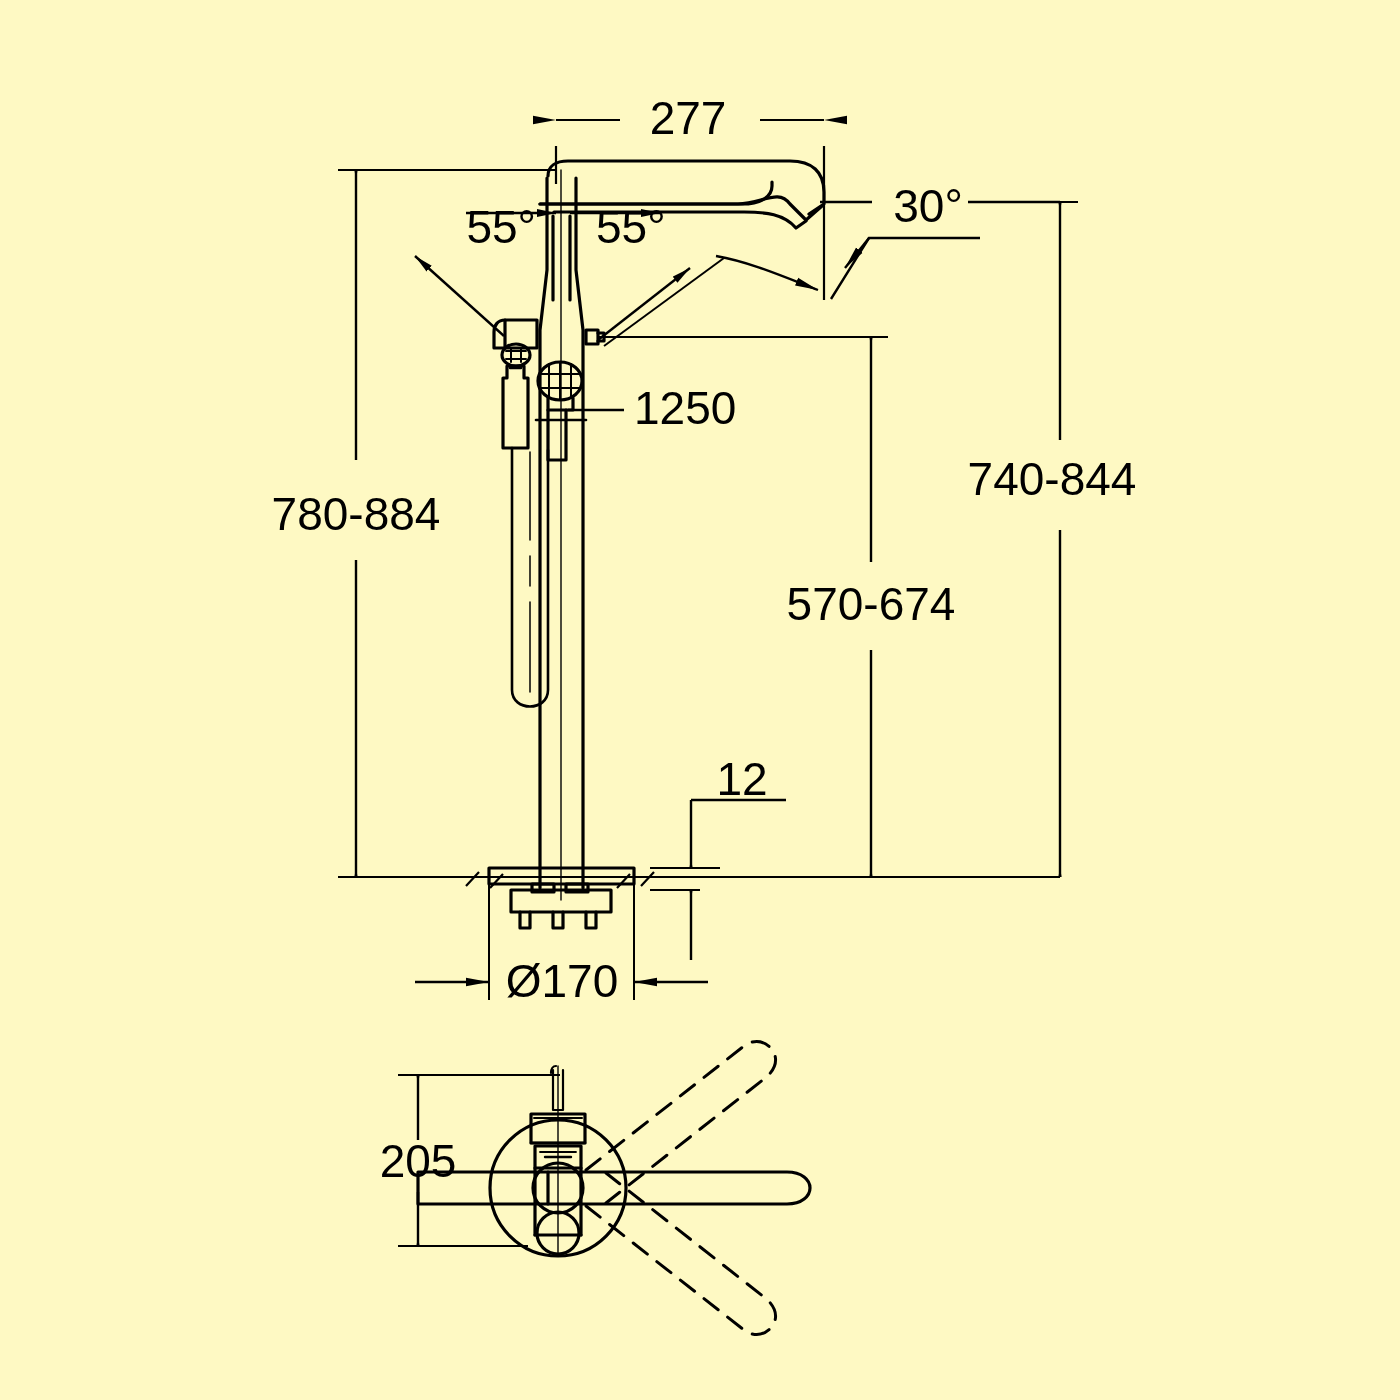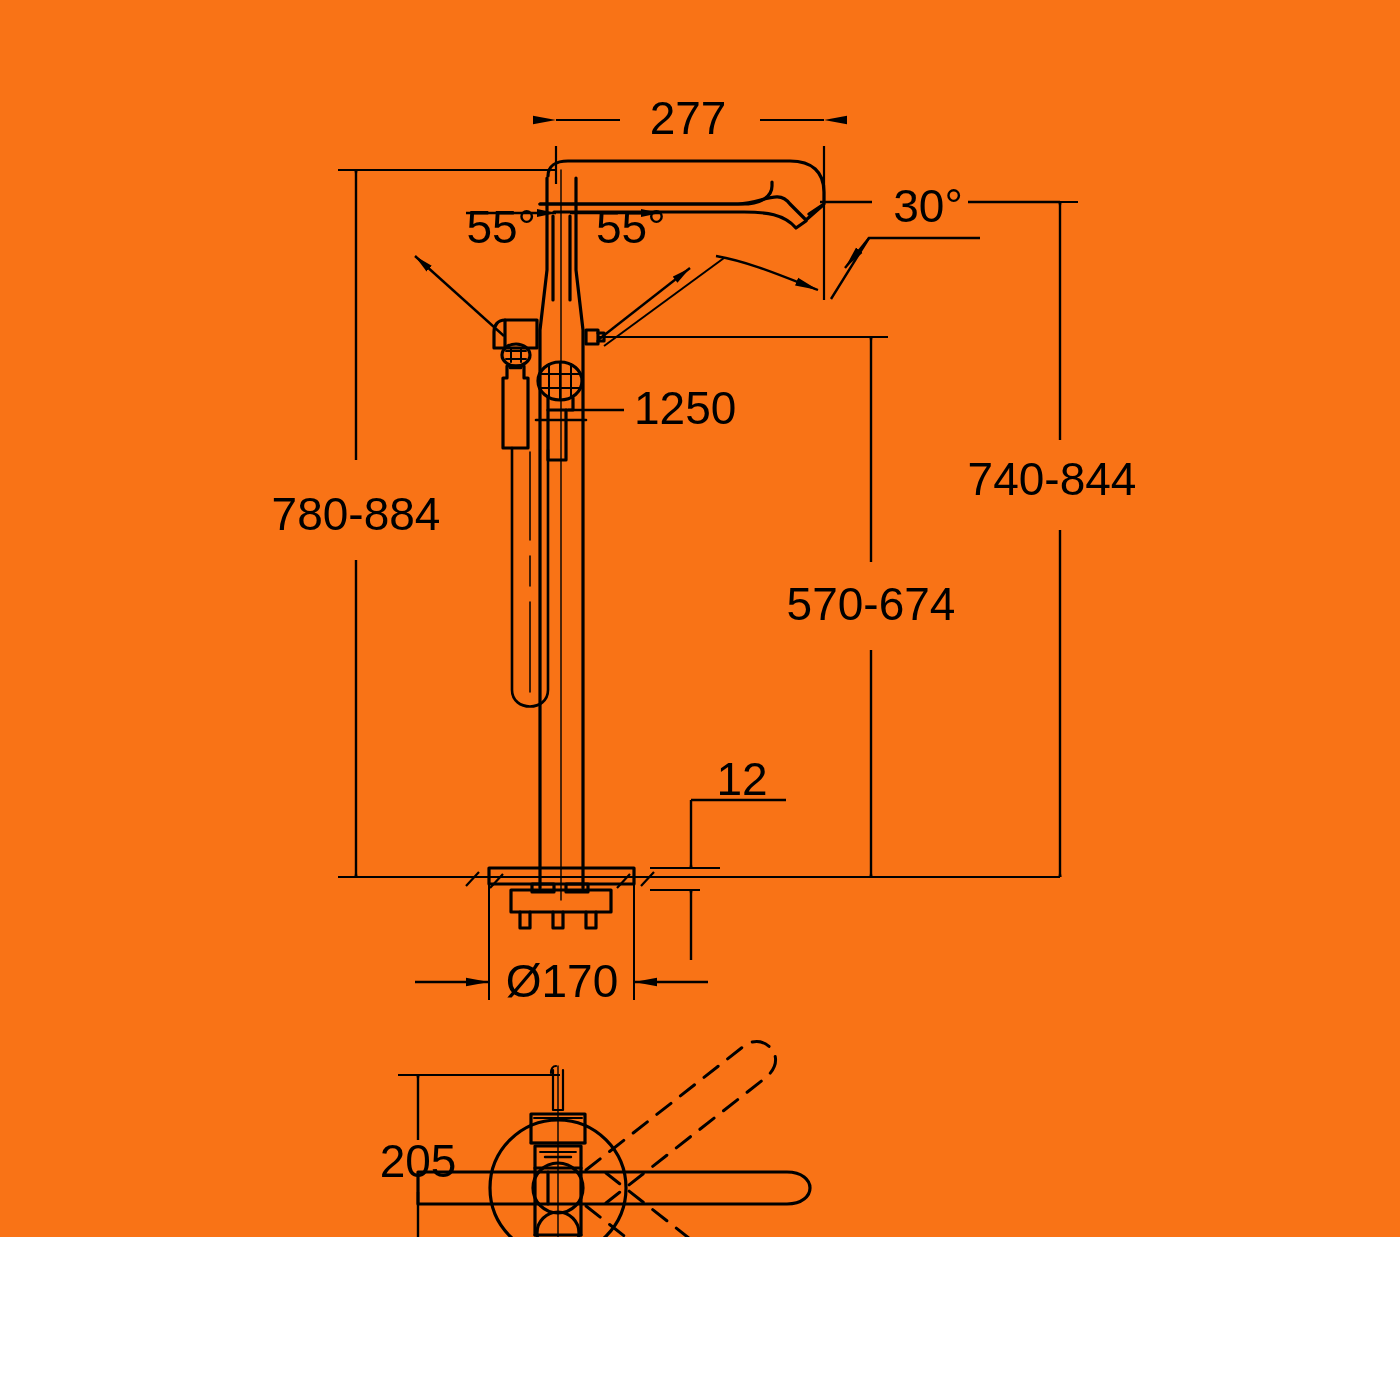--- a/index.html
+++ b/index.html
@@ -3,22 +3,22 @@
 <meta charset="utf-8">
 <style>
   html, body {
     margin: 0;
     padding: 0;
     background: #ffffff;
   }
   #sheet {
     position: relative;
     width: 1400px;
-    height: 1237px;
-    background: #f97316;
+    height: 1400px;
+    background: #fef9c3;
     font-family: "Liberation Sans", sans-serif;
     overflow: hidden;
     text-decoration: underline;
   }
   #drawing {
     position: absolute;
     top: 0;
     left: 0;
     width: 1400px;
     height: 1400px;

